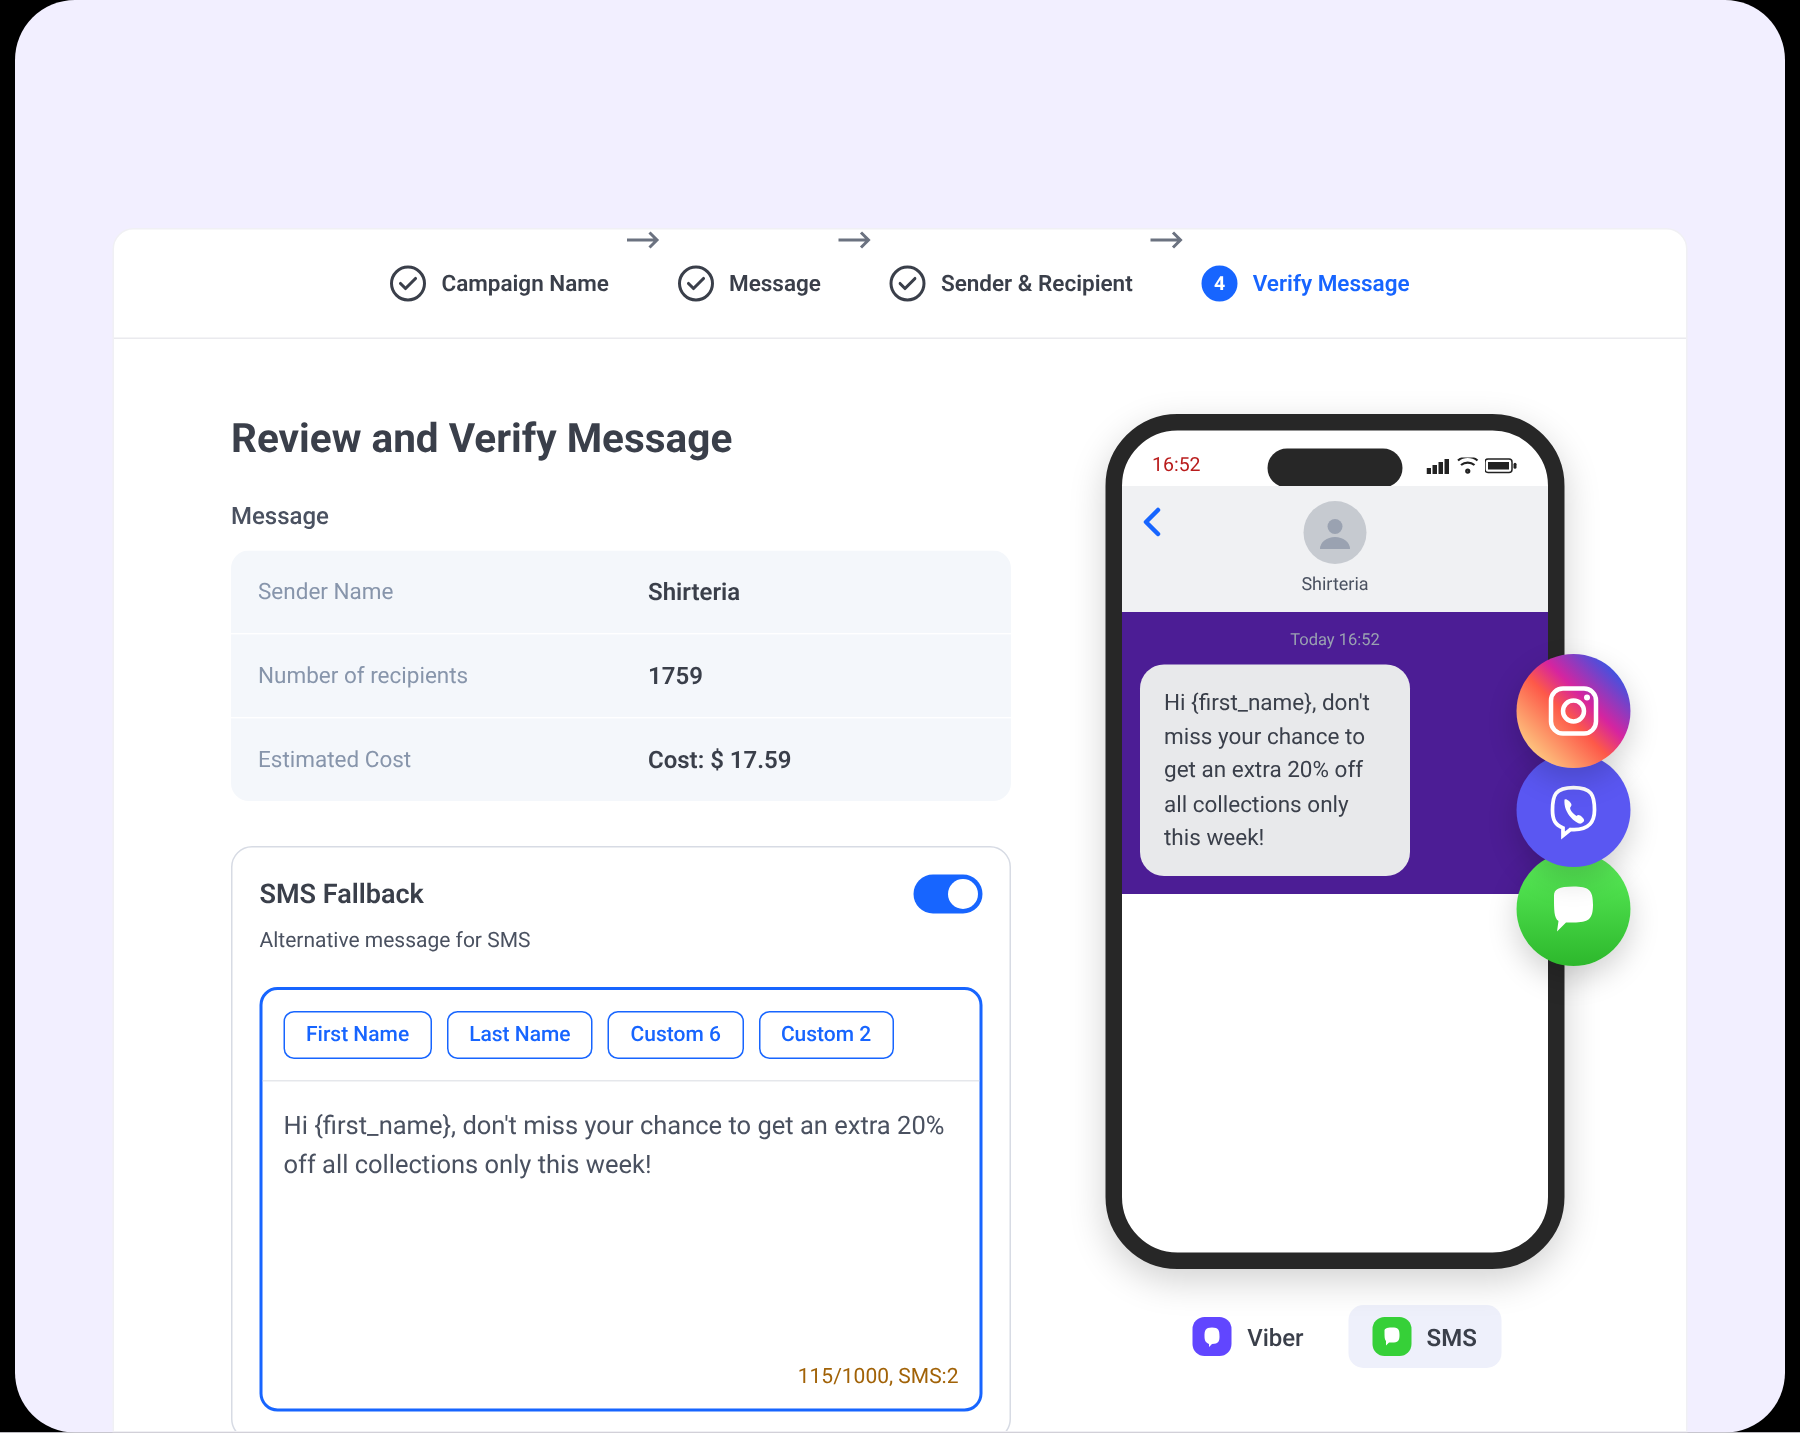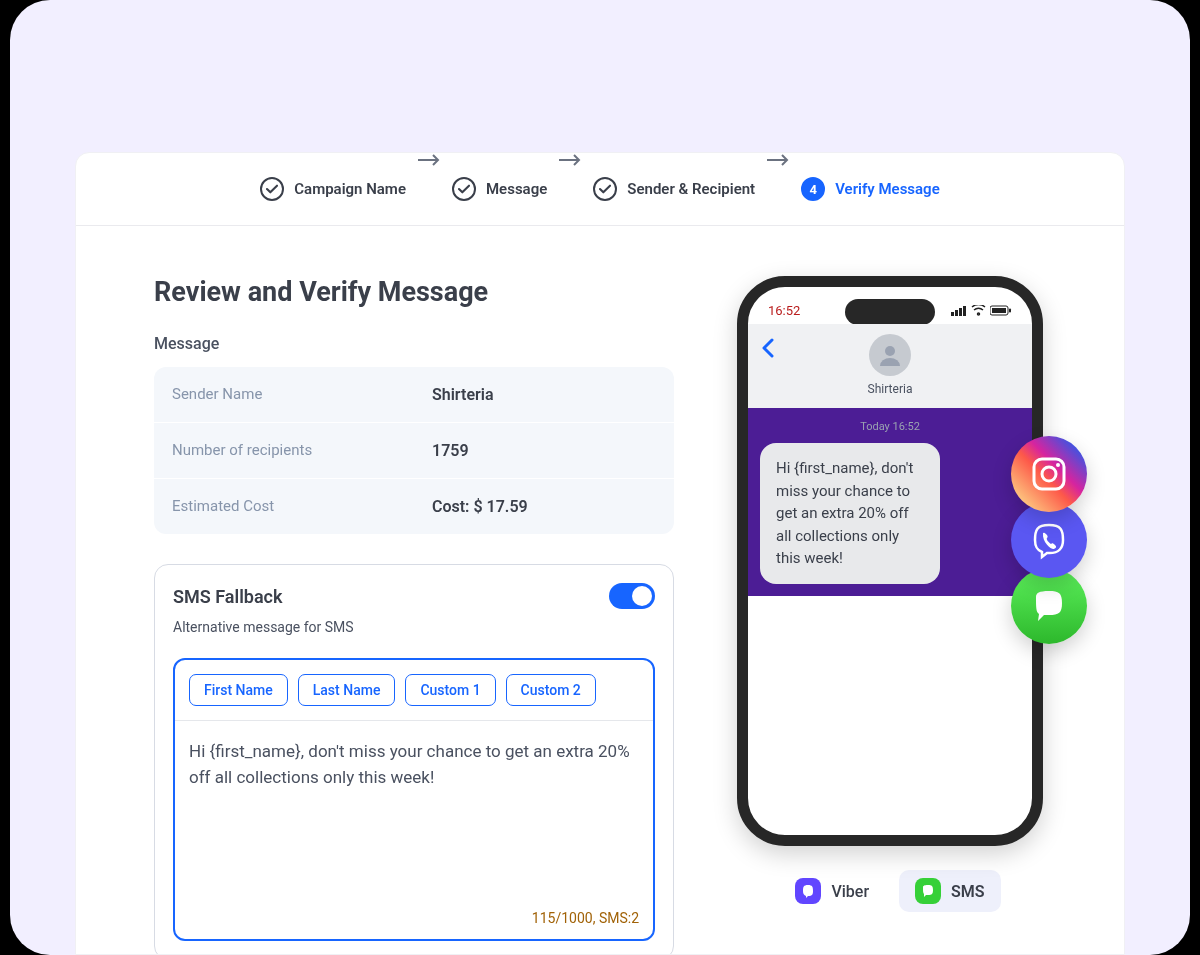--- a/index.html
+++ b/index.html
@@ -376,21 +376,21 @@
           <div class="fallback-head">
             <div class="fallback-title">SMS Fallback</div>
             <div class="toggle"></div>
           </div>
           <div class="fallback-sub">Alternative message for SMS</div>
 
           <div class="editor">
             <div class="chips">
               <div class="chip">First Name</div>
               <div class="chip">Last Name</div>
-              <div class="chip">Custom 1</div>
+              <div class="chip">Custom 6</div>
               <div class="chip">Custom 2</div>
             </div>
             <div class="editor-body">
               <span>Hi {first_name}, don't miss your chance to get an extra 20% off all collections only this week!</span>
               <div class="editor-count">115/1000, SMS:2</div>
             </div>
           </div>
         </div>
       </div>
 

